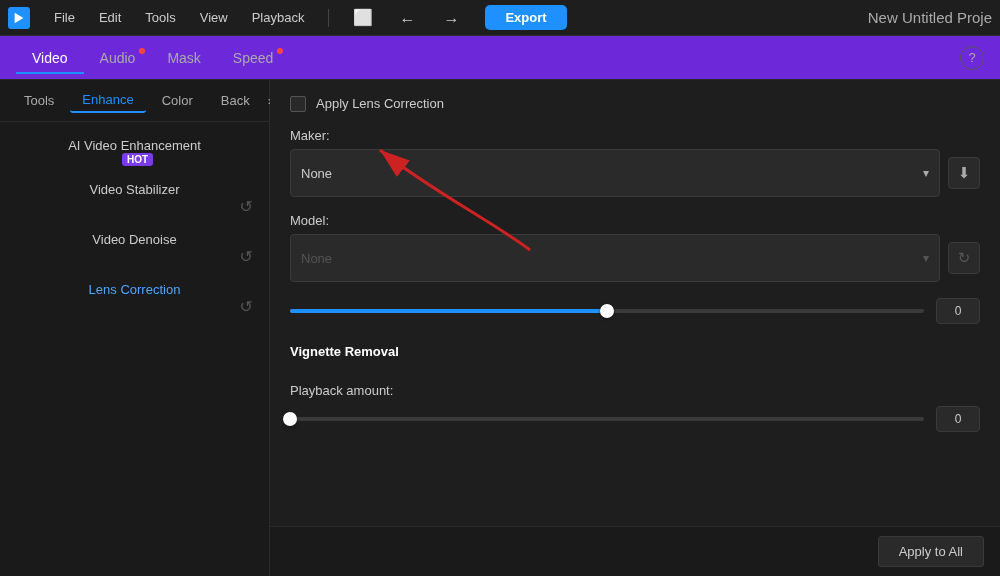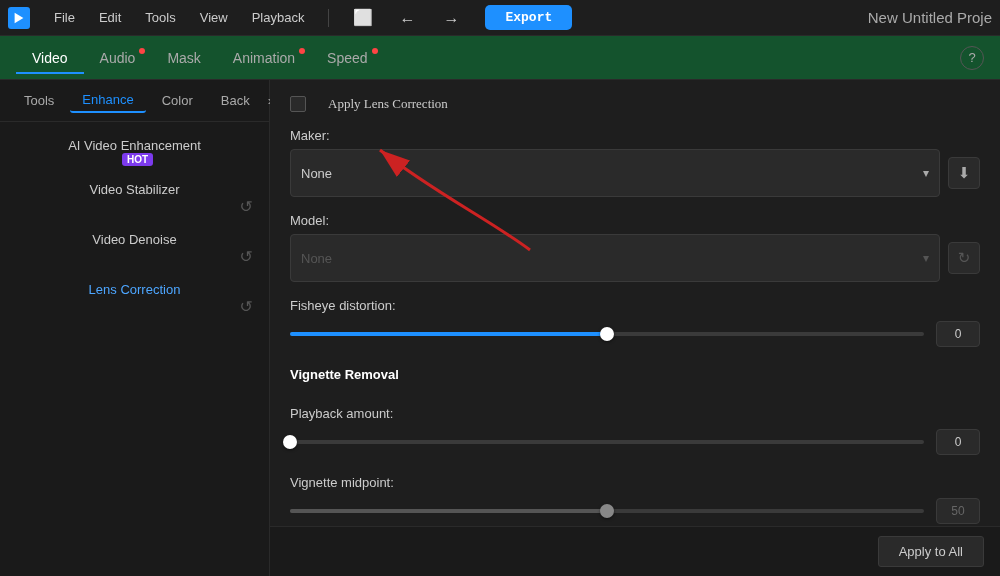--- a/index.html
+++ b/index.html
@@ -7,26 +7,26 @@
 
     
     .menu-bar {
       display: flex; align-items: center; background: #1e1e1e; height: 36px; padding: 0 8px; gap: 16px; border-bottom: 1px solid #2a2a2a;
     }
     .menu-bar .logo { width: 22px; height: 22px; background: #1e90ff; border-radius: 3px; display: flex; align-items: center; justify-content: center; margin-right: 4px; }
     .menu-bar .logo svg { width: 14px; height: 14px; fill: white; }
     .menu-item { color: #ccc; cursor: pointer; font-size: 13px; padding: 2px 4px; }
     .divider-v { width: 1px; height: 18px; background: #444; margin: 0 4px; }
     .icon-btn { width: 28px; height: 28px; border: none; background: transparent; color: #ccc; cursor: pointer; display: flex; align-items: center; justify-content: center; border-radius: 4px; font-size: 16px; }
-    .export-btn { background: #1e90ff; color: white; border: none; border-radius: 5px; padding: 5px 20px; font-size: 13px; font-weight: 600; cursor: pointer; margin-left: 4px; font-family: Liberation Mono, monospace; }
+    .export-btn { background: #1e90ff; color: white; border: none; border-radius: 5px; padding: 5px 20px; font-size: 13px; font-weight: 600; cursor: pointer; margin-left: 4px; }
     .title-right { margin-left: auto; color: #aaa; font-size: 15px; }
 
     
     .tab-bar {
-      display: flex; align-items: center; background: #14532d; height: 44px; padding: 0 16px; border-bottom: 1px solid #2a2a2a;
+      display: flex; align-items: center; background: #6d28d9; height: 44px; padding: 0 16px; border-bottom: 1px solid #2a2a2a;
     }
     .tab { padding: 6px 16px; cursor: pointer; color: #aaa; font-size: 14px; position: relative; }
     .tab.active { color: white; }
     .tab.active::after { content: ''; position: absolute; bottom: -2px; left: 0; right: 0; height: 2px; background: #1e90ff; }
     .tab-dot { display: inline-block; width: 6px; height: 6px; background: #ff4444; border-radius: 50%; position: absolute; top: 4px; right: 6px; }
     .help-btn { margin-left: auto; width: 24px; height: 24px; border-radius: 50%; border: 1px solid #555; background: transparent; color: #aaa; cursor: pointer; display: flex; align-items: center; justify-content: center; font-size: 13px; }
 
     
     .main-layout { display: flex; height: calc(576px - 80px); }
 
@@ -43,21 +43,21 @@
     .sidebar-items { padding: 8px 0; }
     .sidebar-item { display: flex; align-items: center; padding: 8px 16px; cursor: pointer; color: #ccc; font-size: 13px; position: relative; flex-direction: column; }
     .sidebar-item.active { color: #4da6ff; }
     .hot-badge { background: #7c3aed; color: white; font-size: 10px; font-weight: 700; padding: 1px 5px; border-radius: 3px; margin-left: 6px; }
     .reset-icon { margin-left: auto; color: #555; font-size: 16px; cursor: pointer; }
 
     
     .content { flex: 1; background: #1e1e1e; padding: 16px 20px; overflow-y: auto; position: relative; }
 
     
-    .checkbox-row { display: flex; align-items: flex-start; gap: 22px; margin-bottom: 16px; font-family: Liberation Serif, serif; }
+    .checkbox-row { display: flex; align-items: flex-start; gap: 10px; margin-bottom: 16px; }
     .checkbox { width: 16px; height: 16px; border: 1px solid #555; background: #2a2a2a; border-radius: 2px; cursor: pointer; flex-shrink: 0; }
     .checkbox-label { color: #ccc; font-size: 13px; }
 
     
     .field-label { color: #ccc; font-size: 13px; margin-bottom: 6px; }
     .dropdown-row { display: flex; align-items: center; gap: 8px; margin-bottom: 16px; }
     .dropdown { flex: 1; background: #2a2a2a; border: 1px solid #3a3a3a; border-radius: 4px; padding: 6px 10px; color: #ccc; font-size: 13px; display: flex; align-items: center; justify-content: space-between; cursor: pointer; height: 48px; }
     .dropdown-arrow { color: #aaa; font-size: 12px; }
     .download-btn { width: 32px; height: 32px; background: #2a2a2a; border: 1px solid #3a3a3a; border-radius: 4px; display: flex; align-items: center; justify-content: center; cursor: pointer; color: #aaa; font-size: 15px; }
 
@@ -119,24 +119,20 @@
     <span>Video</span>
   </div>
   <div class="tab" style="position:relative">
     <span>Audio</span>
     <span class="tab-dot"></span>
   </div>
   <div class="tab">
     <span>Mask</span>
   </div>
   <div class="tab" style="position:relative">
-    <span>Animation</span>
-    <span class="tab-dot"></span>
-  </div>
-  <div class="tab" style="position:relative">
     <span>Speed</span>
     <span class="tab-dot"></span>
   </div>
   <button class="help-btn">?</button>
 </div>
 
 <div class="main-layout">
 
   <div class="sidebar">
 
@@ -206,21 +202,20 @@
     <div class="field-label">Model:</div>
     <div class="dropdown-row">
       <div class="dropdown disabled">
         <span style="color:#555">None</span>
         <span class="dropdown-arrow" style="color:#555">▾</span>
       </div>
       <div class="download-btn" style="color:#555">↻</div>
     </div>
 
     <div class="slider-section">
-      <div class="slider-label">Fisheye distortion:</div>
       <div class="slider-row">
         <div class="slider-track">
           <div class="slider-fill" style="width:50%"></div>
           <div class="slider-thumb" style="left:calc(50% - 7px)"></div>
         </div>
         <div class="slider-value">0</div>
       </div>
     </div>
 
     <div>
@@ -230,30 +225,20 @@
         <div class="slider-label">Playback amount:</div>
         <div class="slider-row">
           <div class="slider-track">
             <div class="slider-fill" style="width:0%"></div>
             <div class="slider-thumb" style="left:-7px"></div>
           </div>
           <div class="slider-value">0</div>
         </div>
       </div>
 
-      <div class="slider-section">
-        <div class="slider-label">Vignette midpoint:</div>
-        <div class="slider-row">
-          <div class="slider-track">
-            <div class="slider-fill" style="width:50%; background:#555"></div>
-            <div class="slider-thumb" style="left:calc(50% - 7px); background:#888"></div>
-          </div>
-          <div class="slider-value" style="color:#666">50</div>
-        </div>
-      </div>
     </div>
 
   </div>
 </div>
 
 <div class="bottom-bar">
   <button class="apply-all-btn">Apply to All</button>
 </div>
 
 </body></html>

